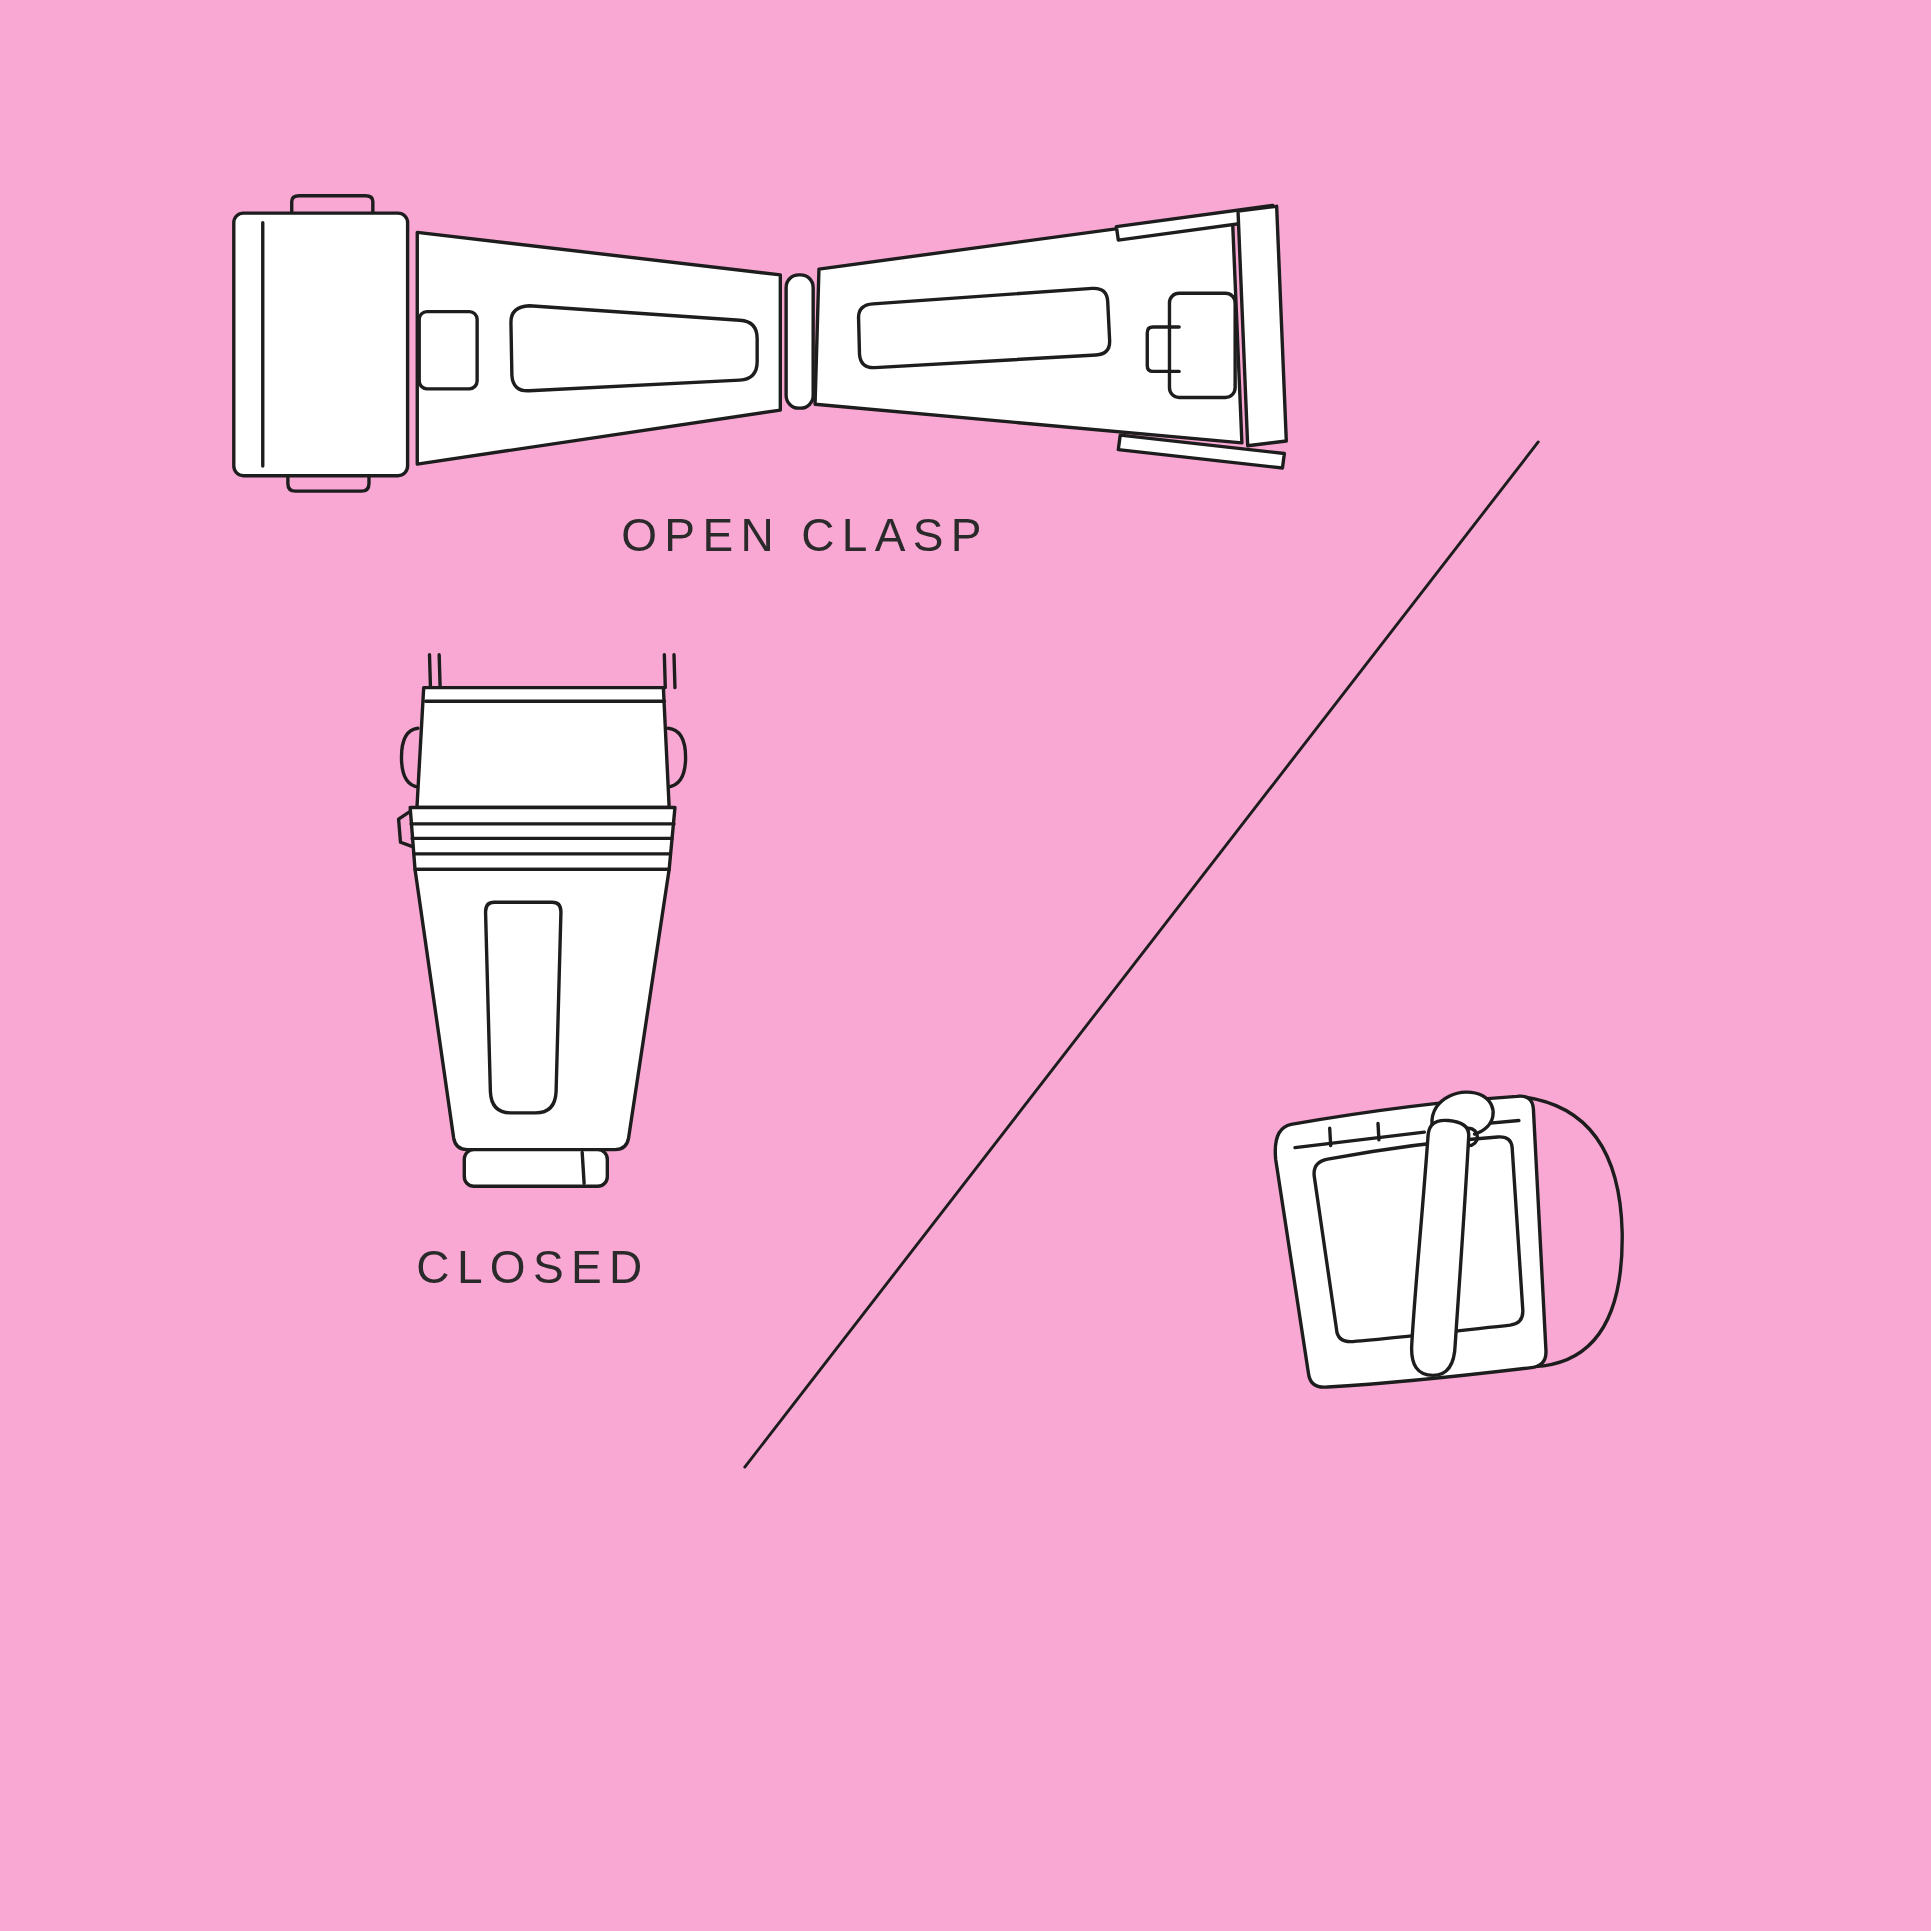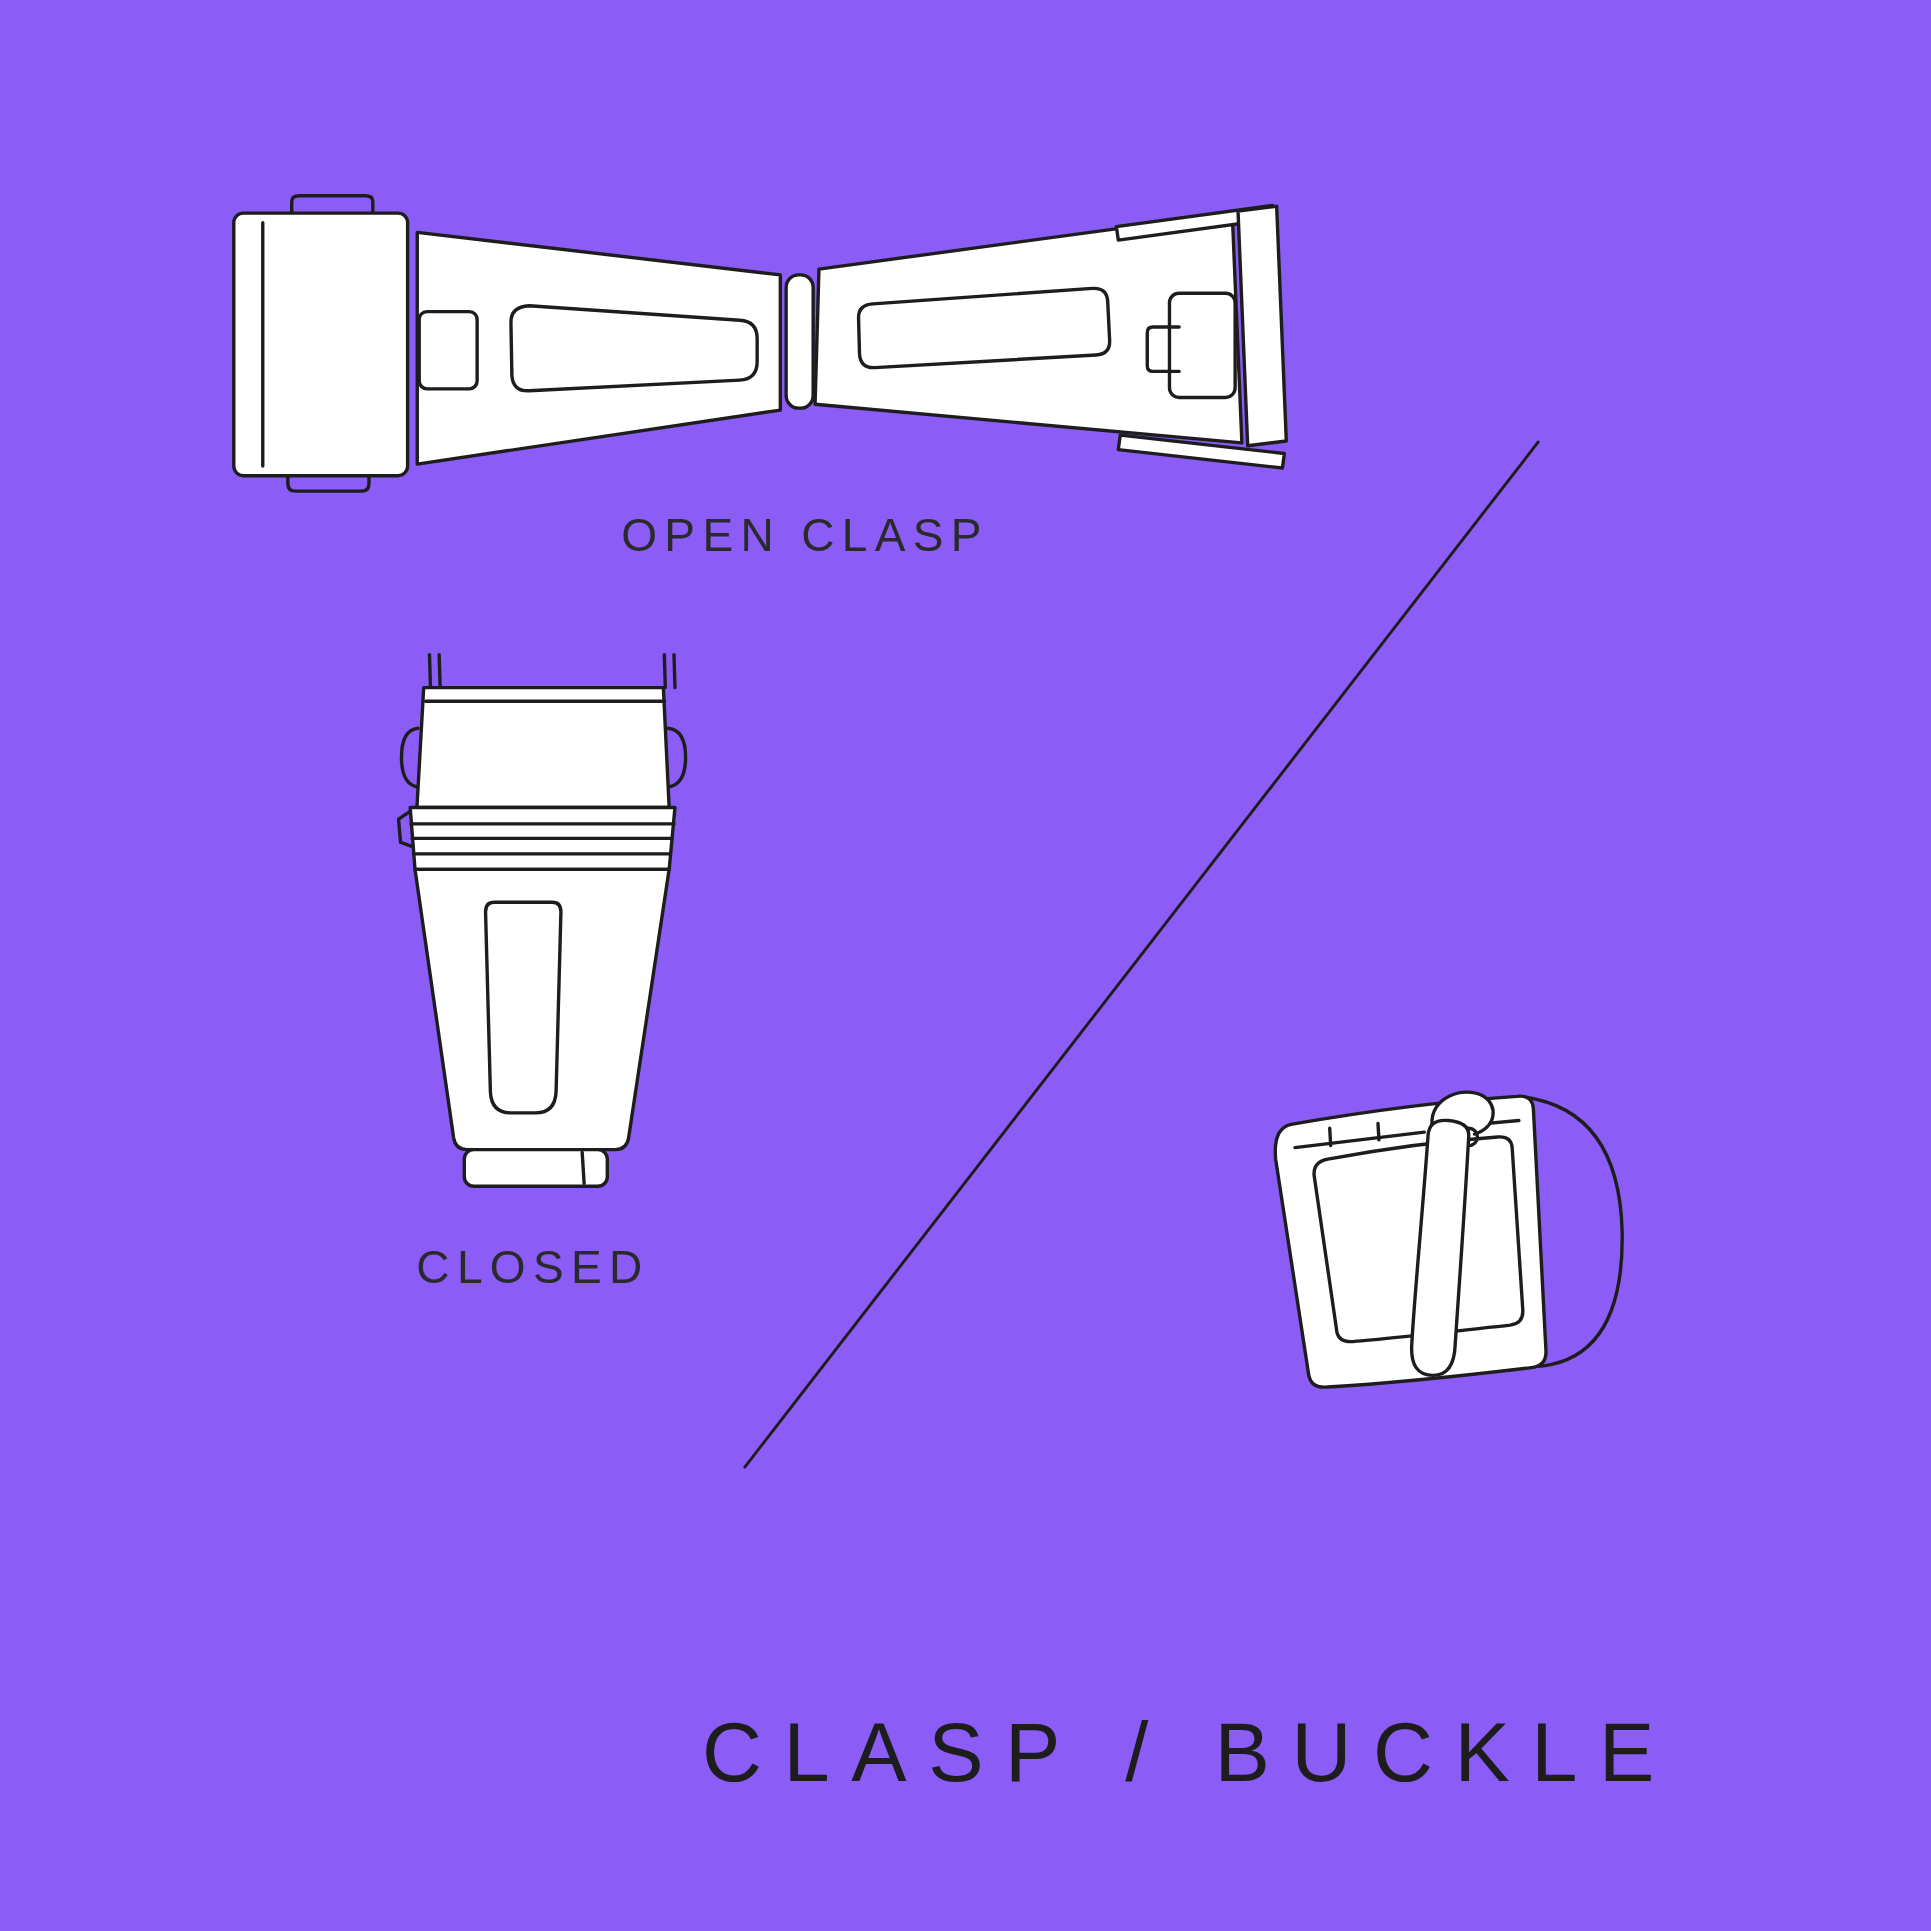--- a/index.html
+++ b/index.html
@@ -4,21 +4,21 @@
 <style>
   html, body {
     margin: 0;
     padding: 0;
     background: #ffffff;
   }
   .canvas {
     position: relative;
     width: 1931px;
     height: 1931px;
-    background: #8b5cf6;
+    background: #f9a8d4;
     overflow: hidden;
     font-family: "Liberation Sans", sans-serif;
   }
   .fig {
     position: absolute;
   }
   .fig svg {
     display: block;
   }
   .ink-stroke {
@@ -132,16 +132,15 @@
       <path class="ink-stroke" d="M98 50 L99 68 M148 45 L149 62"></path>
       <path class="ink-stroke" d="M250 46 L294 42"></path>
 
       <path class="ink-fill" d="M204 46 C202 18 236 6 256 16 C274 26 270 50 248 56"></path>
       <circle class="ink-stroke" cx="242" cy="59" r="9"></circle>
 
       <path class="ink-fill" d="M200 56 C194 140 186 220 183 274 Q181 306 205 306 Q227 306 228 274 C232 214 238 132 242 58 Q243 44 221 42 Q202 40 200 56 Z"></path>
     </svg>
   </div>
 
-  <div class="page-title" style="left:1189px; top:1711px;">CLASP / BUCKLE</div>
 
 </div>
 
 
 </body></html>

